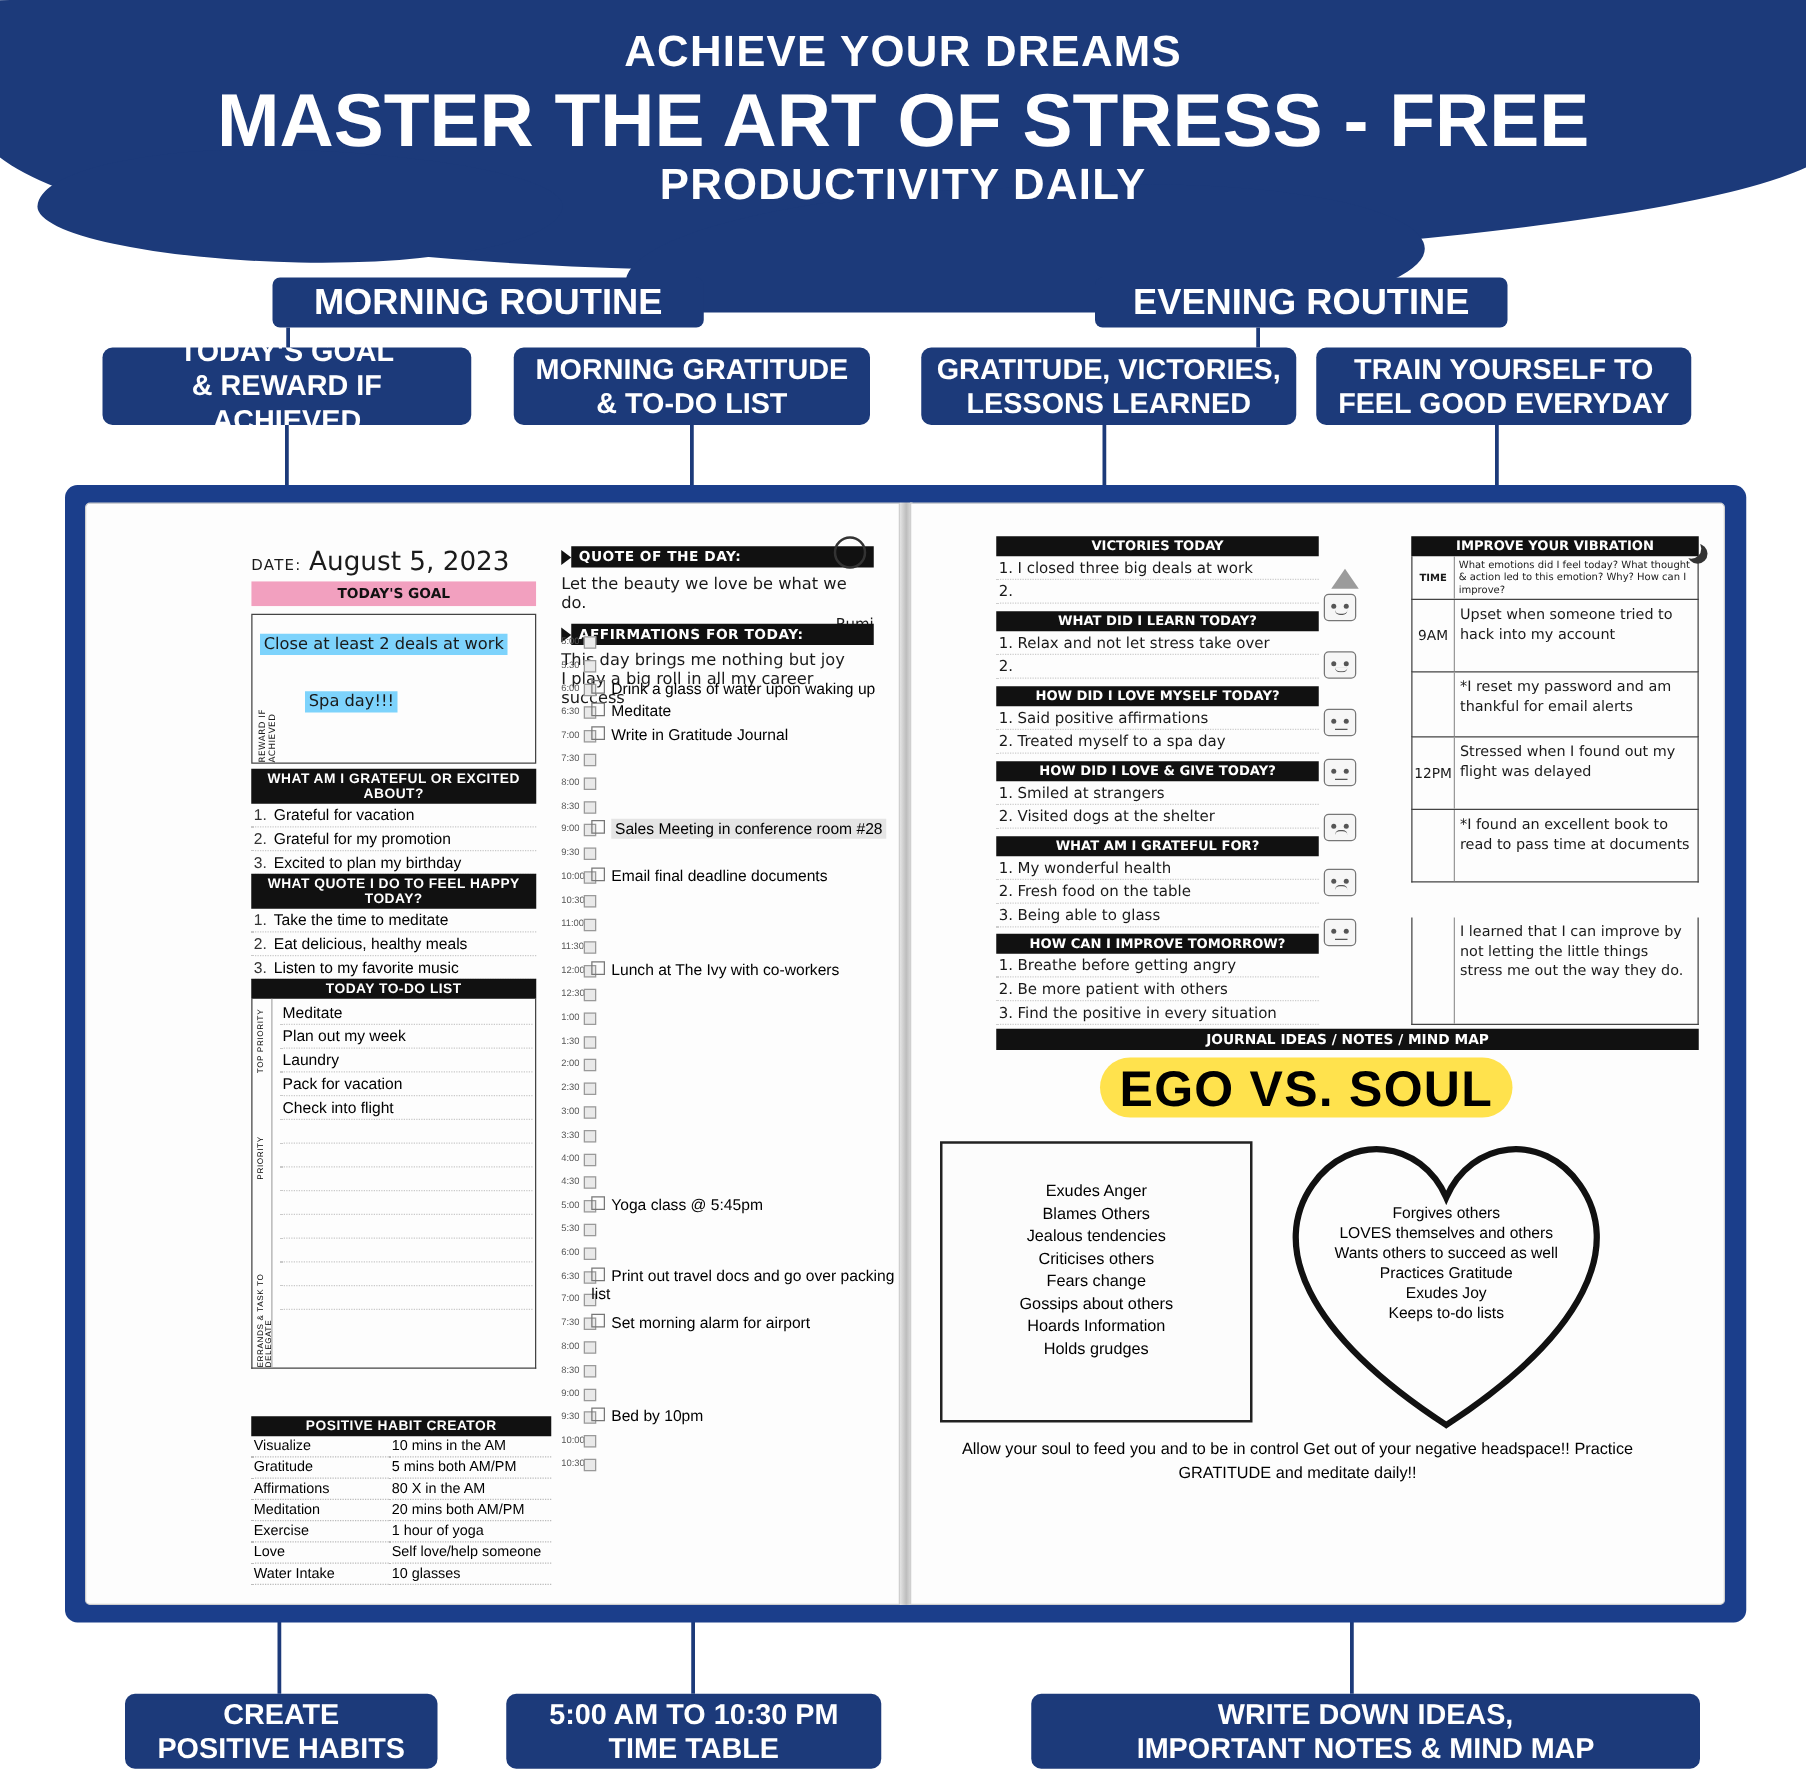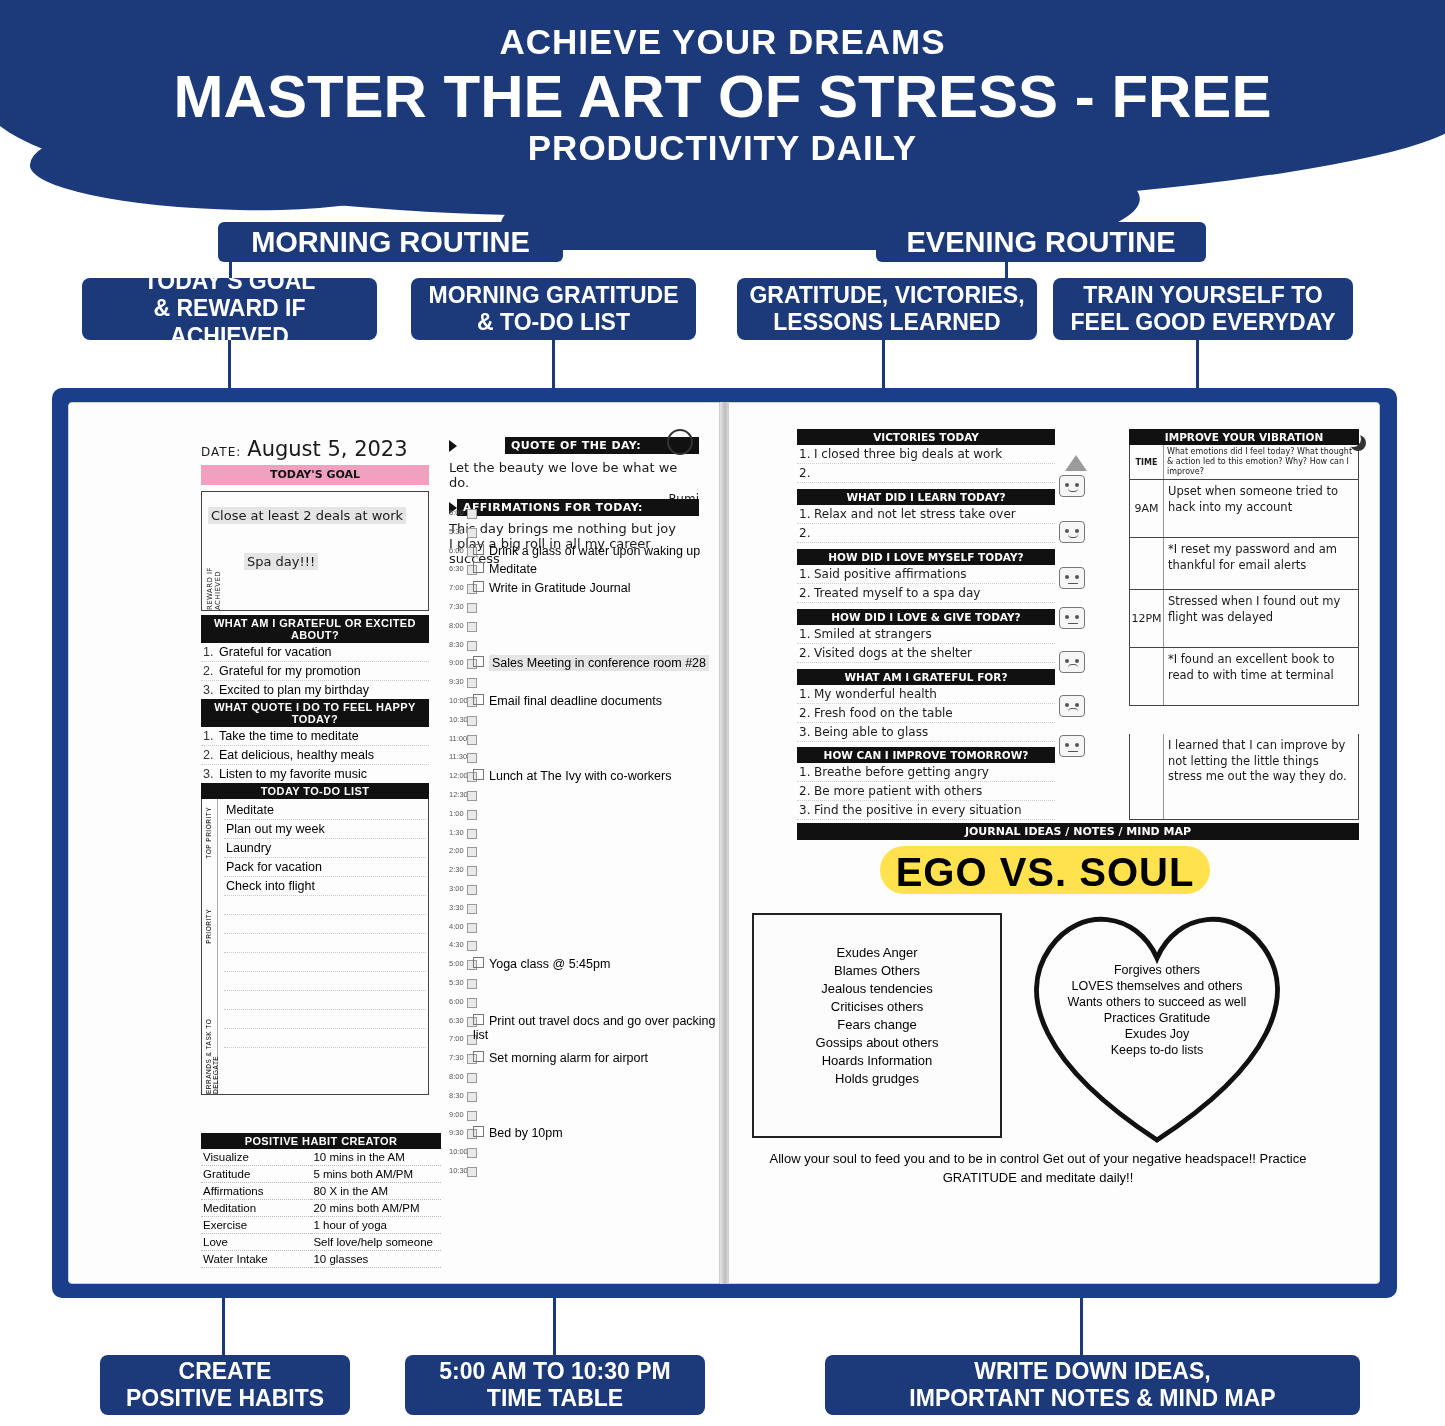--- a/index.html
+++ b/index.html
@@ -94,21 +94,21 @@
   #date-row { left:132px; top:34px; width:300px; font-size:13px; }
   #date-label { font-size:12px; letter-spacing:1px; }
   #date-val { font-size:21px; margin-left:6px; }
   #todays-goal-bar {
     left:132px; top:62px; width:228px; height:20px;
     background:#f2a0bf; color:#111; font-size:11px; font-weight:bold;
     text-align:center; line-height:20px;
     clip-path:polygon(0 0,100% 0,100% 100%,10px 100%,0 100%);
   }
   #goal-box { left:132px; top:88px; width:228px; height:120px; border:1px solid #444; }
-  .hl-yellow { background:#e5e5e5; padding:1px 3px; }
+  .hl-yellow { background:#7dd3fc; padding:1px 3px; }
   #goal-text { position:absolute; left:6px; top:16px; font-size:13px; }
   #reward-label { position:absolute; left:4px; top:48px; writing-mode:vertical-rl; transform:rotate(180deg); font-size:7px; letter-spacing:0.4px; }
   #reward-text { position:absolute; left:42px; top:62px; font-size:13px; }
 
   .sec { position:absolute; }
   .sec .hbar { width:100%; }
   .li { font-size:12.5px; padding:2px 0 2px 2px; border-bottom:1px dotted #c9c9c9; }
   .li span.n { display:inline-block; width:16px; color:#333; }
 
   
@@ -308,21 +308,21 @@
             </tr>
         <tr>
               <td class="k">Water Intake</td>
               <td>10 glasses</td>
             </tr>
       </tbody>
         </table>
     </div>
 
     <div class="pg" style="left:380px; top:34px; width:250px;">
-      <div style="display:flex; align-items:center;gap:48px;">
+      <div style="display:flex; align-items:center;">
         <div style="width:0;height:0;border-top:6px solid transparent;border-bottom:6px solid transparent;border-left:8px solid #111;"></div>
         <div class="hbar" style="flex:1; text-align:left; padding-left:6px;">QUOTE OF THE DAY:</div>
       </div>
       <div style="font-size:13px; margin-top:6px;">Let the beauty we love be what we do.</div>
       <div style="font-size:12px; text-align:right; margin-top:2px;">—Rumi</div>
     </div>
     <div class="sun" style="right:26px; top:26px;"></div>
 
     <div class="pg" style="left:380px; top:96px; width:250px;">
       <div style="display:flex; align-items:center;">
@@ -549,21 +549,21 @@
           <div style="display: flex; border-right: 1px solid rgb(68, 68, 68); border-bottom: 1px solid rgb(68, 68, 68); border-left: 1px solid rgb(68, 68, 68); border-image: initial; border-top: none; height: 52px;">
             <div style="width: 34px; font-size: 11px; display: flex; align-items: center; justify-content: center; border-right: 1px solid rgb(153, 153, 153);"></div>
             <div style="flex: 1 1 0%; font-size: 11.5px; padding: 4px; line-height: 1.35;">*I reset my password and am thankful for email alerts</div>
           </div>
           <div style="display: flex; border-right: 1px solid rgb(68, 68, 68); border-bottom: 1px solid rgb(68, 68, 68); border-left: 1px solid rgb(68, 68, 68); border-image: initial; border-top: none; height: 58px;">
             <div style="width: 34px; font-size: 11px; display: flex; align-items: center; justify-content: center; border-right: 1px solid rgb(153, 153, 153);">12PM</div>
             <div style="flex: 1 1 0%; font-size: 11.5px; padding: 4px; line-height: 1.35;">Stressed when I found out my flight was delayed</div>
           </div>
           <div style="display: flex; border-right: 1px solid rgb(68, 68, 68); border-bottom: 1px solid rgb(68, 68, 68); border-left: 1px solid rgb(68, 68, 68); border-image: initial; border-top: none; height: 58px;">
             <div style="width: 34px; font-size: 11px; display: flex; align-items: center; justify-content: center; border-right: 1px solid rgb(153, 153, 153);"></div>
-            <div style="flex: 1 1 0%; font-size: 11.5px; padding: 4px; line-height: 1.35;">*I found an excellent book to read to with time at terminal</div>
+            <div style="flex: 1 1 0%; font-size: 11.5px; padding: 4px; line-height: 1.35;">*I found an excellent book to read to pass time at documents</div>
           </div>
           <div style="display: flex; border-right: 1px solid rgb(68, 68, 68); border-bottom: 1px solid rgb(68, 68, 68); border-left: 1px solid rgb(68, 68, 68); border-image: initial; border-top: none; height: 86px; margin-top: 28px;">
             <div style="width: 34px; font-size: 11px; display: flex; align-items: center; justify-content: center; border-right: 1px solid rgb(153, 153, 153);"></div>
             <div style="flex: 1 1 0%; font-size: 11.5px; padding: 4px; line-height: 1.35;">I learned that I can improve by not letting the little things stress me out the way they do.</div>
           </div>
         </div>
     </div>
     <div class="moon" style="right:18px; top:28px;"></div>
 
     <div id="faces" style="position:absolute; left:330px; top:72px;">

